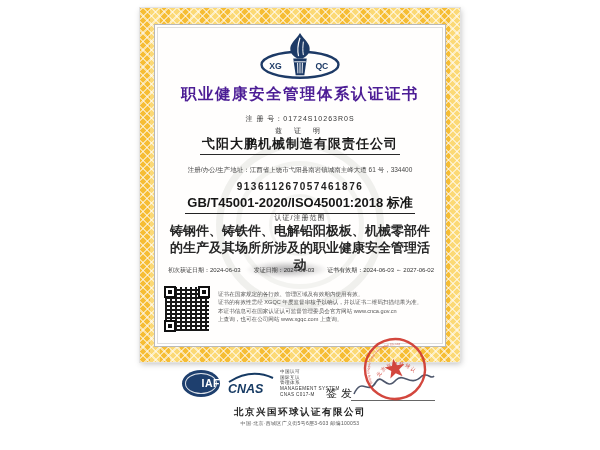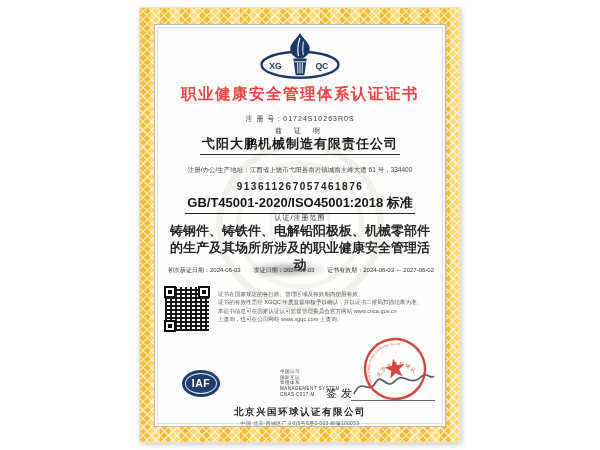--- a/index.html
+++ b/index.html
@@ -1,20 +1,20 @@
 <!DOCTYPE html>
 <html><head>
 <meta charset="utf-8">
 <style>
   * { margin:0; padding:0; box-sizing:border-box; }
   html,body { width:600px; height:450px; background:#ffffff; overflow:hidden;
               font-family:"Liberation Sans","DejaVu Sans",sans-serif; }
 
   .cert {
-    position:absolute; left:140px; top:8px; width:320px; height:434px;
+    position:absolute; left:140px; top:8px; width:320px; height:354px;
     background-color:#f8c640;
     background-image:
       repeating-linear-gradient(45deg, rgba(255,255,255,.55) 0 1.5px, rgba(255,255,255,0) 1.5px 6px),
       repeating-linear-gradient(-45deg, rgba(255,255,255,.55) 0 1.5px, rgba(255,255,255,0) 1.5px 6px),
       repeating-linear-gradient(90deg, rgba(244,180,40,.5) 0 10px, rgba(255,236,170,.5) 10px 20px);
     box-shadow:0 0 0 1px #e2e2e2, 1px 2px 6px rgba(0,0,0,.25);
     padding-left:20px;
   }
   .inner {
     position:absolute; left:14px; right:14px; top:16px; bottom:15px;
@@ -25,21 +25,21 @@
   .block { position:absolute; left:0; right:0; text-align:center; }
 
   .watermark {
     position:absolute; left:50%; top:116px; width:168px; height:168px; margin-left:-84px;
     border:7px solid #ededea; border-radius:50%; opacity:.8; z-index:0;
   }
   .watermark::after { content:""; position:absolute; inset:13px; border:5px solid #f1f1ee; border-radius:50%; }
   .watermark::before { content:""; position:absolute; inset:46px; border:3px solid #f0f0ed; border-radius:50%; }
 
   .logo-wrap { top:4px; height:50px; }
-  .title { top:56px; font-size:15.5px; font-weight:bold; letter-spacing:1.5px; color:#ef4444; }
+  .title { top:56px; font-size:15.5px; font-weight:bold; letter-spacing:1.5px; color:#4c1d95; }
   .regno { top:86px; font-size:7px; letter-spacing:1px; color:#333; }
   .attest { top:98px; font-size:7px; letter-spacing:5px; color:#333; }
   .company { top:107px; font-size:13px; font-weight:bold; color:#1a1a1a; }
   .company span { display:inline-block; border-bottom:1.5px solid #2a2a2a; padding:0 2px 1px; letter-spacing:1px; }
   .code { top:125px; font-size:10px; font-weight:600; letter-spacing:1.5px; color:#222;margin-top:28px; }
   .addr { top:138px; font-size:6.5px; color:#454545; }
   .conform { top:156px; font-size:8.5px; font-weight:bold; color:#222; }
   .standard { top:166px; font-size:13px; font-weight:bold; color:#161616; }
   .standard span { display:inline-block; border-bottom:1px solid #222; padding:0 2px 1px; }
   .scopelabel { top:185px; font-size:7px; color:#333; letter-spacing:1px; }
@@ -61,21 +61,21 @@
       repeating-linear-gradient(90deg, #181818 0 2px, transparent 2px 5px); }
   .qr-f { position:absolute; width:12px; height:12px; border:2px solid #101010; background:#fff; }
   .qr-f::after { content:""; position:absolute; inset:2px; background:#101010; }
   .qr-f.tl { left:0; top:0; } .qr-f.tr { right:0; top:0; } .qr-f.bl { left:0; bottom:0; }
 
   .fineprint { position:absolute; left:60px; right:4px; top:262px; text-align:left;
                font-size:5.6px; line-height:1.5; color:#555; }
 
   .iaf { position:absolute; left:24px; top:342px; width:38px; height:27px; background:#1e3f6e;
          border-radius:50%; color:#fff; font-weight:bold; font-size:10.5px; line-height:27px;
-         text-align:center; letter-spacing:.5px; }
+         text-align:right; letter-spacing:.5px; }
   .iaf::after { content:""; position:absolute; inset:3px; border:1px solid rgba(255,255,255,.85); border-radius:50%; }
 
   .cnas { position:absolute; left:68px; top:343px; width:50px; height:27px; }
   .cnas-block { position:absolute; left:122px; top:341px; font-size:4.6px; line-height:1.25;
                 text-align:left; color:#333; letter-spacing:.4px; }
   .sign { position:absolute; left:168px; top:358px; font-size:11px; letter-spacing:4px; color:#222; }
   .signline { position:absolute; left:193px; width:84px; top:372px; border-top:1px solid #666; }
   .signature { position:absolute; left:192px; top:340px; width:86px; height:34px; }
   .stamp { position:absolute; left:204px; top:308px; width:66px; height:66px;
            transform:rotate(-10deg); opacity:.93; }
@@ -138,20 +138,26 @@
 
       <div class="fineprint">
         <div>证书在国家规定的各行政、管理区域及有效期内使用有效。</div>
         <div>证书的有效性需经 XGQC 年度监督审核予以确认，并以证书二维码扫描结果为准。</div>
         <div>本证书信息可在国家认证认可监督管理委员会官方网站 www.cnca.gov.cn</div>
         <div>上查询，也可在公司网站 www.xgqc.com 上查询。</div>
       </div>
 
       <div class="iaf">IAF</div>
 
+      <div class="cnas">
+        <svg width="50" height="27" viewBox="0 0 50 27">
+          <path d="M3,11 Q25,-3 47,7" stroke="#163a63" stroke-width="2" fill="none"></path>
+          <text x="2" y="22" font-size="12.5" font-weight="bold" font-style="italic" fill="#163a63">CNAS</text>
+        </svg>
+      </div>
 
       <div class="cnas-block">
         <div>中国认可</div>
         <div>国际互认</div>
         <div>管理体系</div>
         <div>MANAGEMENT SYSTEM</div>
         <div>CNAS C017-M</div>
       </div>
 
       <div class="sign">签发</div>

